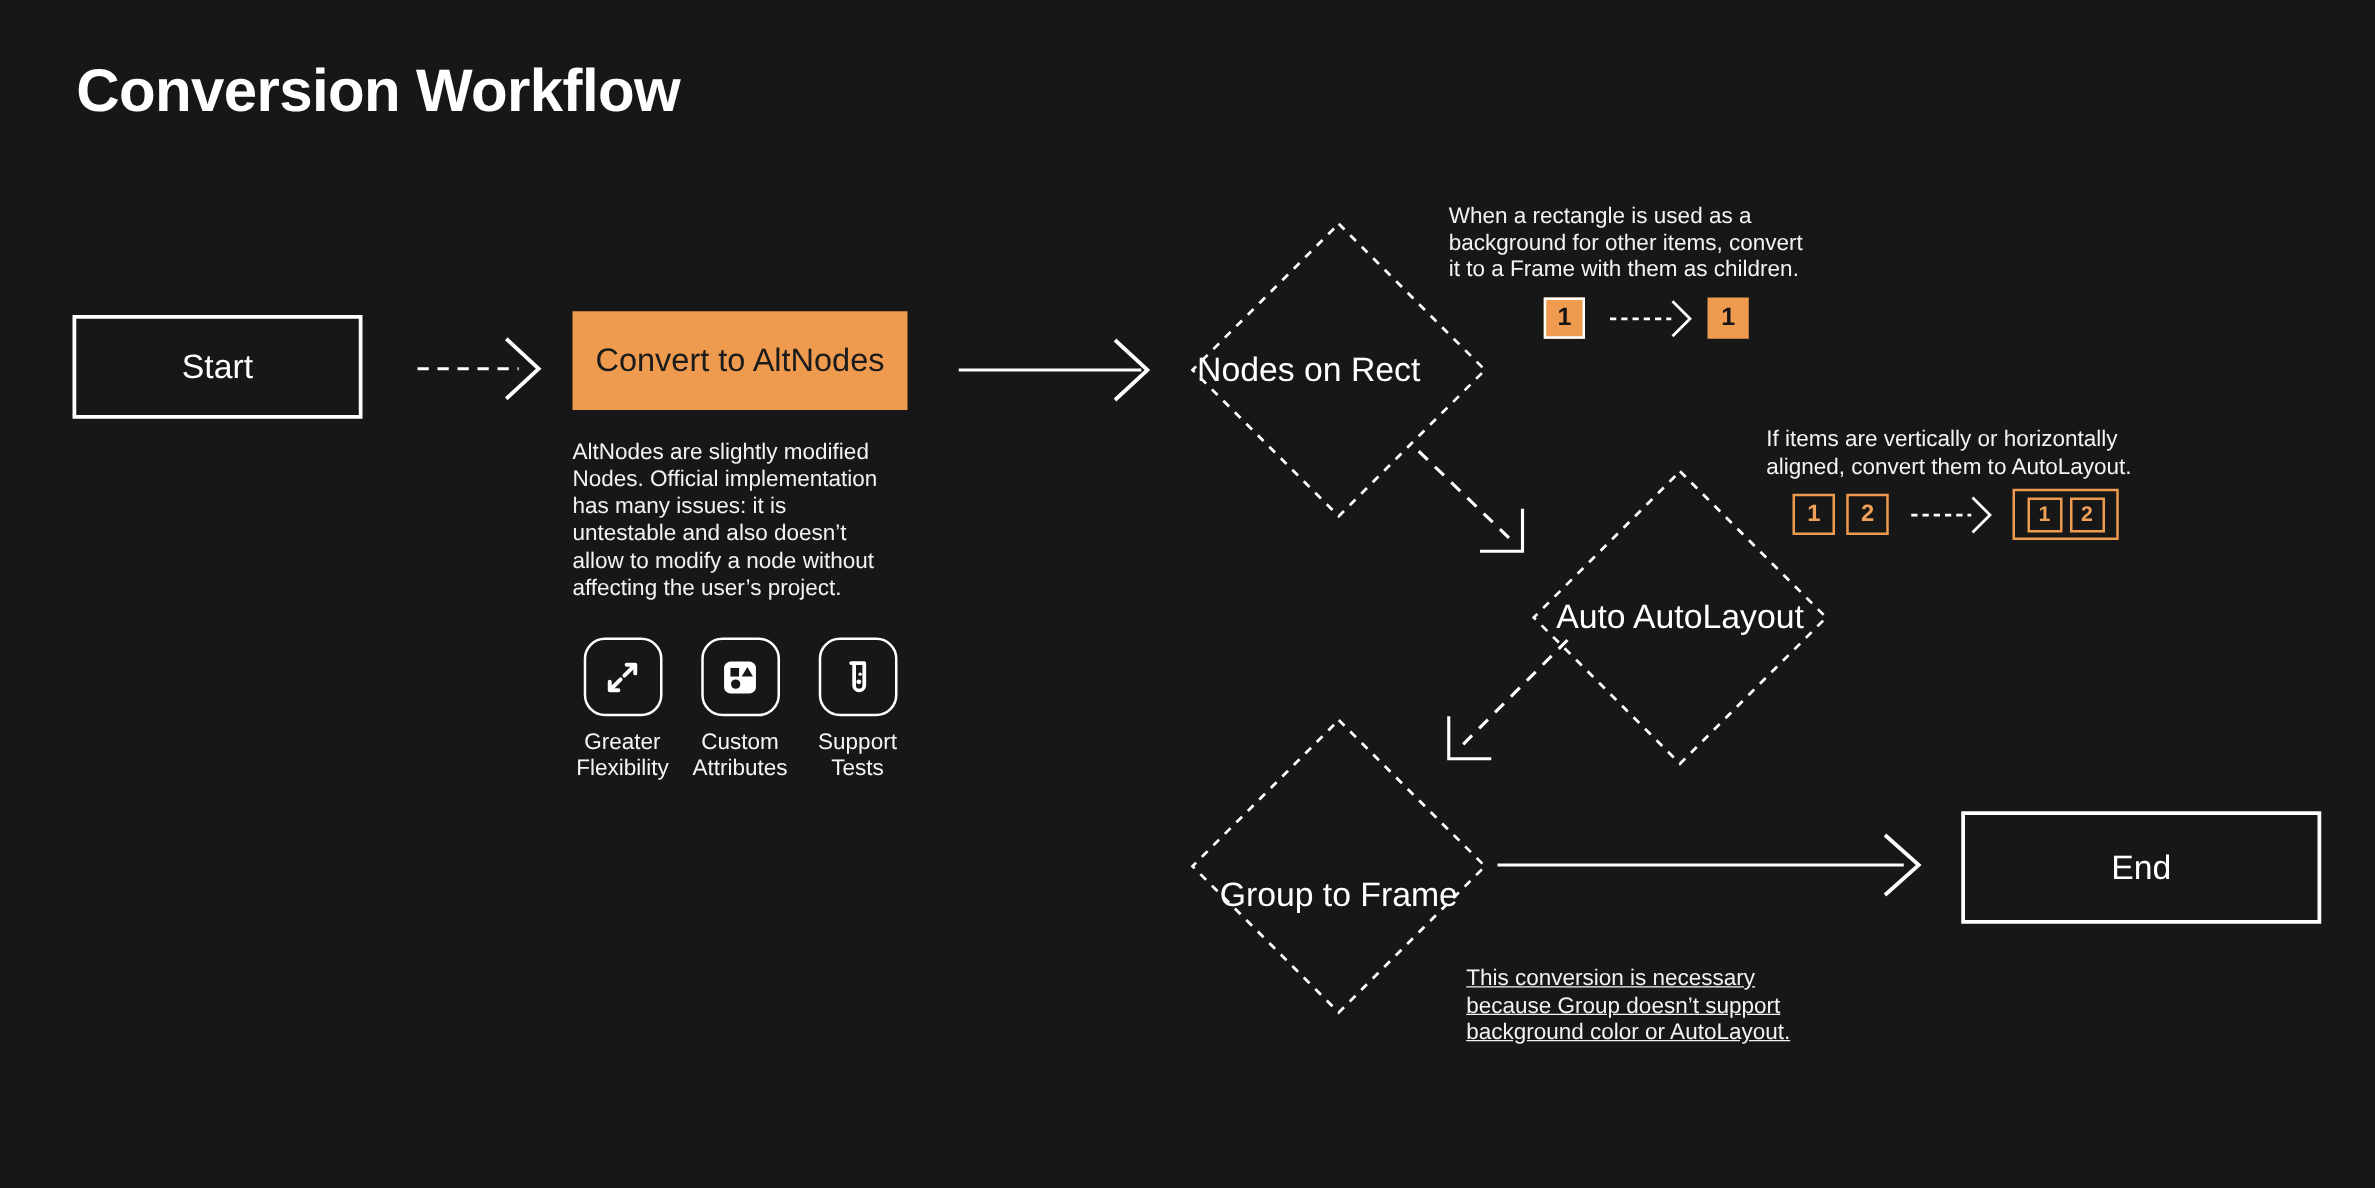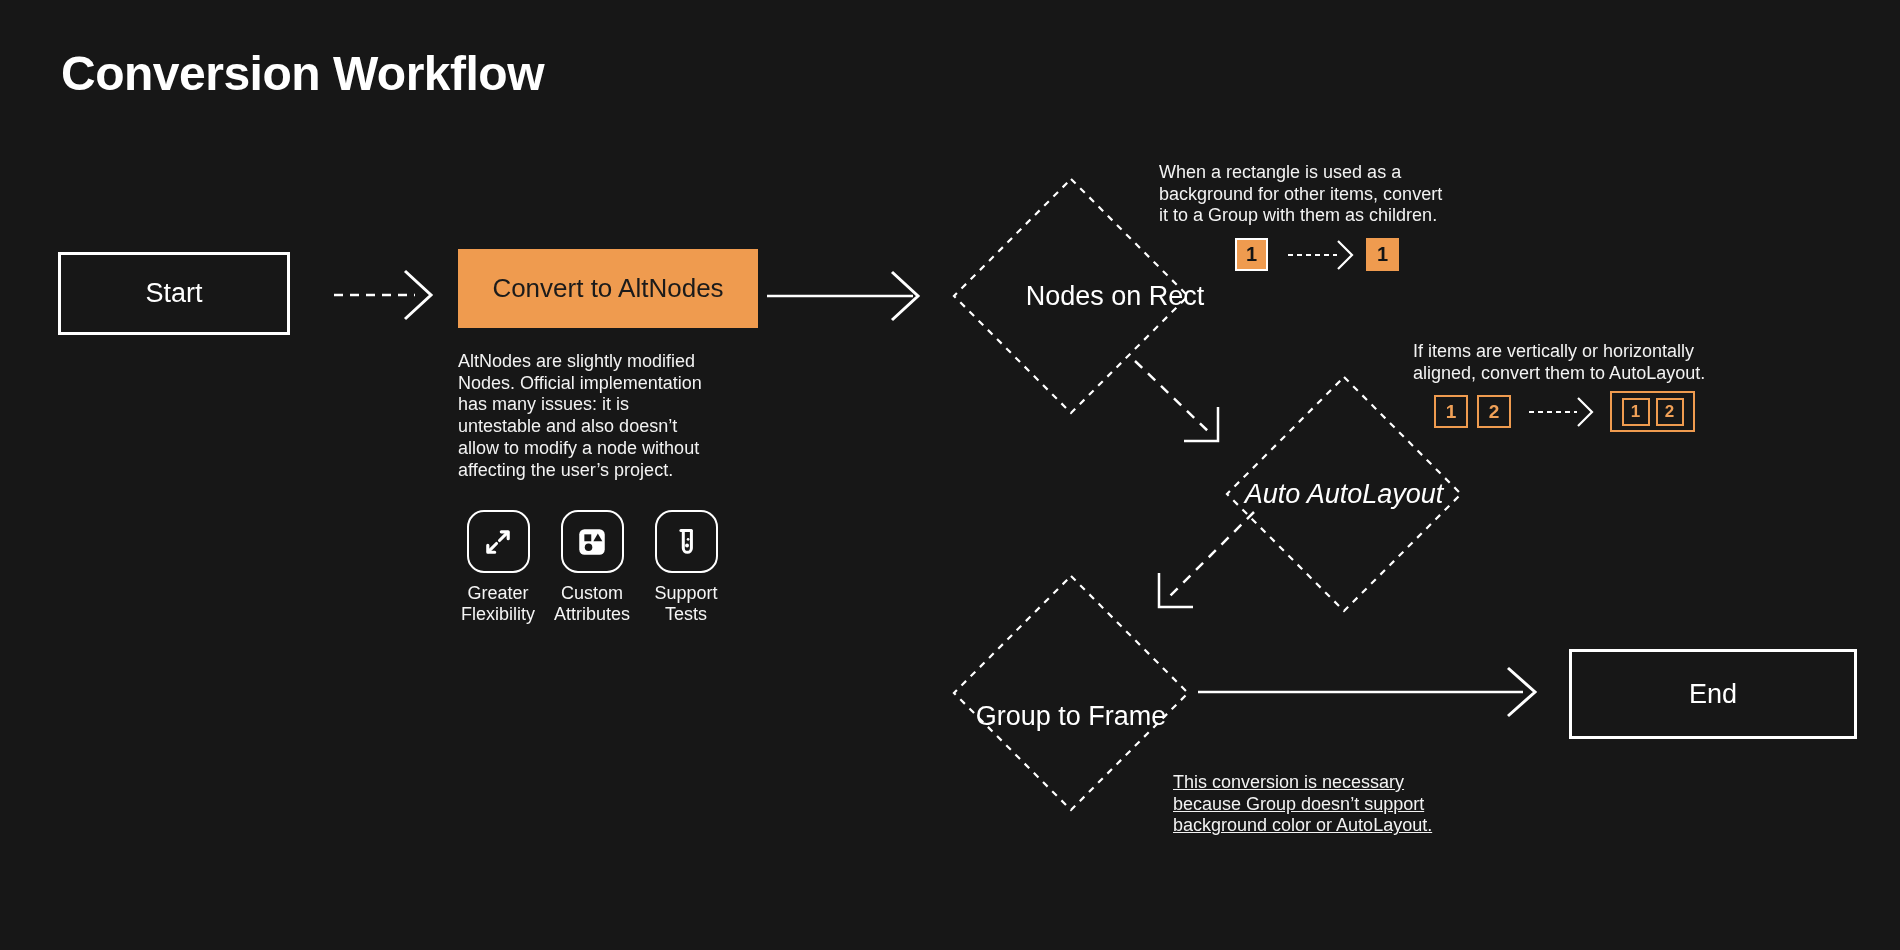--- a/index.html
+++ b/index.html
@@ -99,21 +99,21 @@
       <polyline points="1567,398 1581,412 1567,426" fill="none" stroke="#fff" stroke-width="2.2"></polyline>
     </g>
   </svg>
 
   <div class="abs page-title">Conversion Workflow</div>
 
   <div class="abs node-rect" style="left:47px;top:252px;width:232px;height:83px;">
     <span>Start</span>
   </div>
 
-  <div class="abs node-process" style="left:447px;top:249px;width:300px;height:79px;">
+  <div class="abs node-process" style="left:447px;top:249px;width:268px;height:79px;">
     <span>Convert to AltNodes</span>
   </div>
 
   <div class="abs body-text" style="left:447px;top:351px;width:300px;">AltNodes are slightly modified
 Nodes. Official implementation
 has many issues: it is
 untestable and also doesn’t
 allow to modify a node without
 affecting the user’s project.</div>
 
@@ -149,27 +149,27 @@
           <path d="M10.2 4.5v11.7a2.7 2.7 0 0 0 5.4 0V4.5" stroke-linejoin="round"></path>
           <circle cx="13.4" cy="10.2" r="0.9" fill="#fff" stroke="none"></circle>
           <circle cx="12.7" cy="14.3" r="1.3" fill="#fff" stroke="none"></circle>
         </svg>
       </div>
       <div class="feature-label">Support
 Tests</div>
     </div>
   </div>
 
-  <div class="abs diamond-label" style="left:1104px;top:296px;text-align:right;">Nodes on Rect</div>
-  <div class="abs diamond-label" style="left:1333px;top:494px;font-style:italic;">Auto AutoLayout</div>
+  <div class="abs diamond-label" style="left:1036px;top:296px;text-align:right;">Nodes on Rect</div>
+  <div class="abs diamond-label" style="left:1333px;top:494px;">Auto AutoLayout</div>
   <div class="abs diamond-label" style="left:1060px;top:716px;">Group to Frame</div>
 
   <div class="abs body-text" style="left:1148px;top:162px;width:340px;">When a rectangle is used as a
 background for other items, convert
-it to a Group with them as children.</div>
+it to a Frame with them as children.</div>
 
   <div class="abs mini-box-filled bordered" style="left:1224px;top:238px;">1</div>
   <div class="abs mini-box-filled" style="left:1355px;top:238px;">1</div>
 
   <div class="abs body-text" style="left:1402px;top:341px;width:350px;">If items are vertically or horizontally
 aligned, convert them to AutoLayout.</div>
 
   <div class="abs mini-box-outline" style="left:1423px;top:395px;">1</div>
   <div class="abs mini-box-outline" style="left:1466px;top:395px;">2</div>
   <div class="abs mini-outer" style="left:1599px;top:391px;">

